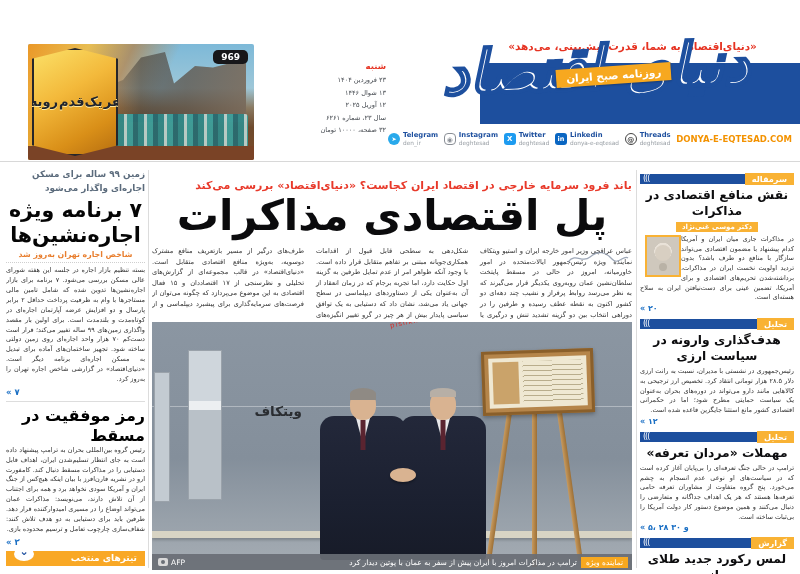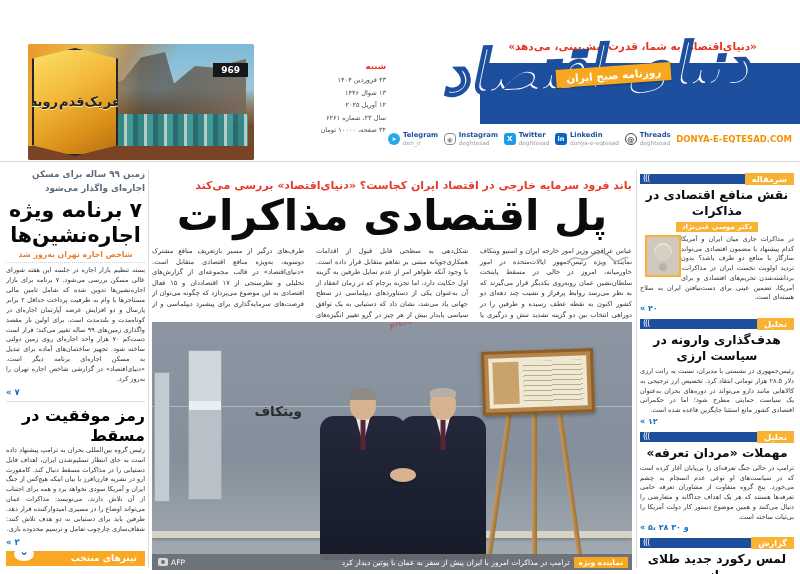--- a/index.html
+++ b/index.html
@@ -17,21 +17,21 @@
   .ad-crowd { position:absolute; bottom:12px; left:70px; right:6px; height:34px;
         background: repeating-linear-gradient(90deg,#2e8c8c 0 6px,#bfd8d4 6px 9px,#3aa3a0 9px 15px,#256d74 15px 20px);
         border-radius:3px; opacity:.9; }
   .ad-floor { position:absolute; bottom:0; left:0; right:0; height:14px; background:#7a4326; }
   .ad-diamond { position:absolute; top:4px; bottom:4px; left:4px; width:86px;
         background: linear-gradient(150deg,#fbe067 0%,#f3b93b 40%,#d98f18 75%,#b76f10 100%);
         clip-path: polygon(50% 0, 100% 10%, 100% 90%, 50% 100%, 0 90%, 0 10%);
         border:2px solid #26262a; display:flex; flex-direction:row; align-items:center; justify-content:center; gap:1px; }
   .ad-diamond span { font-weight:bold; font-size:13px; color:#20242e; text-shadow:0 1px 0 #ffe9a0; line-height:1.15; }
   .ad-logo { position:absolute; top:6px; right:6px; background:#17171a; color:#fff; font-size:9px; font-weight:bold;
-        padding:2px 8px; border-radius:0; direction:ltr;margin-top:13px; }
+        padding:2px 8px; border-radius:5px; direction:ltr; }
 
   
   .tagline { position:absolute; top:40px; left:470px; width:325px; text-align:center; color:#e63322; font-size:10.5px; font-weight:bold; }
   .banner { position:absolute; top:63px; left:480px; width:320px; height:61px; background:#1d4f9e; }
   .masthead-title { position:absolute; top:26px; left:392px; width:408px; text-align:center; font-size:60px; font-weight:bold;
         font-style:italic; color:#ffffff; -webkit-text-stroke:2.5px #1d4f9e; transform:rotate(-2deg); letter-spacing:-2px; line-height:1.4; }
   .morning-badge { position:absolute; top:66px; left:556px; background:#f7a81f; color:#ffffff; font-weight:bold; font-size:10.5px;
         padding:3px 10px; transform:rotate(-4deg); box-shadow:0 1px 2px rgba(0,0,0,.25); }
   .dateblock { position:absolute; top:58px; left:320px; width:66px; font-size:6.6px; color:#44494f; text-align:right; line-height:1.9; }
   .dateblock .weekday { color:#e63322; font-weight:bold; font-size:8.5px; }
@@ -87,21 +87,21 @@
   .m1 { left:168px; } .m2 { left:248px; }
   .m2 .hair { height:9px; background:#b7afa6; }
   .hands { position:absolute; bottom:88px; left:238px; width:26px; height:14px; border-radius:50%; background:#d9b391; box-shadow:0 2px 2px rgba(0,0,0,.25); }
   .overlay-cap { position:absolute; top:78px; right:330px; text-align:center; color:#2a2d31; font-weight:bold; font-size:13.5px; line-height:1.7; }
   .capbar { position:absolute; bottom:0; left:0; right:0; height:16px; background:rgba(105,110,117,.92); display:flex; align-items:center;
         justify-content:space-between; direction:ltr; color:#fff; font-size:7.5px; padding:0 4px 0 6px; }
   .credit { display:flex; align-items:center; gap:3px; direction:ltr; }
   .cam { width:10px; height:8px; background:#d9d9d9; border-radius:2px; position:relative; display:inline-block; }
   .cam::after { content:""; position:absolute; top:2px; left:3px; width:4px; height:4px; border-radius:50%; background:#6a6f76; }
   .captext { direction:rtl; display:flex; align-items:center; gap:4px; }
-  .captext .hl { background:#f7a81f; padding:1px 5px; font-weight:bold; }
+  .captext .hl { background:#f7a81f; padding:1px 5px; font-weight:normal; }
   .wm { position:absolute; top:-30px; left:222px; transform:rotate(-12deg); color:#e0231c; text-align:center; opacity:.9; z-index:5; }
   .wm span { font-size:20px; font-weight:bold; display:block; }
   .wm em { font-style:normal; font-size:7px; letter-spacing:1px; direction:ltr; display:block; }
 
   
   .kicker-l { color:#5b6b7c; font-size:8.8px; font-weight:bold; text-align:right; line-height:1.55; }
   .headline-l { font-size:20.5px; font-weight:bold; text-align:center; line-height:1.22; color:#050505; margin:3px 0 2px; }
   .sub-orange { color:#e87e2e; font-size:7.8px; font-weight:bold; text-align:center; border-bottom:1px dotted #cfcfcf; padding-bottom:3px; margin-bottom:3px; }
   .body-sm { font-size:6.5px; color:#333; text-align:justify; line-height:1.52; }
   .pageref { color:#1a6fc4; font-weight:bold; font-size:8.5px; direction:ltr; text-align:left; margin:2px 0 4px; }

